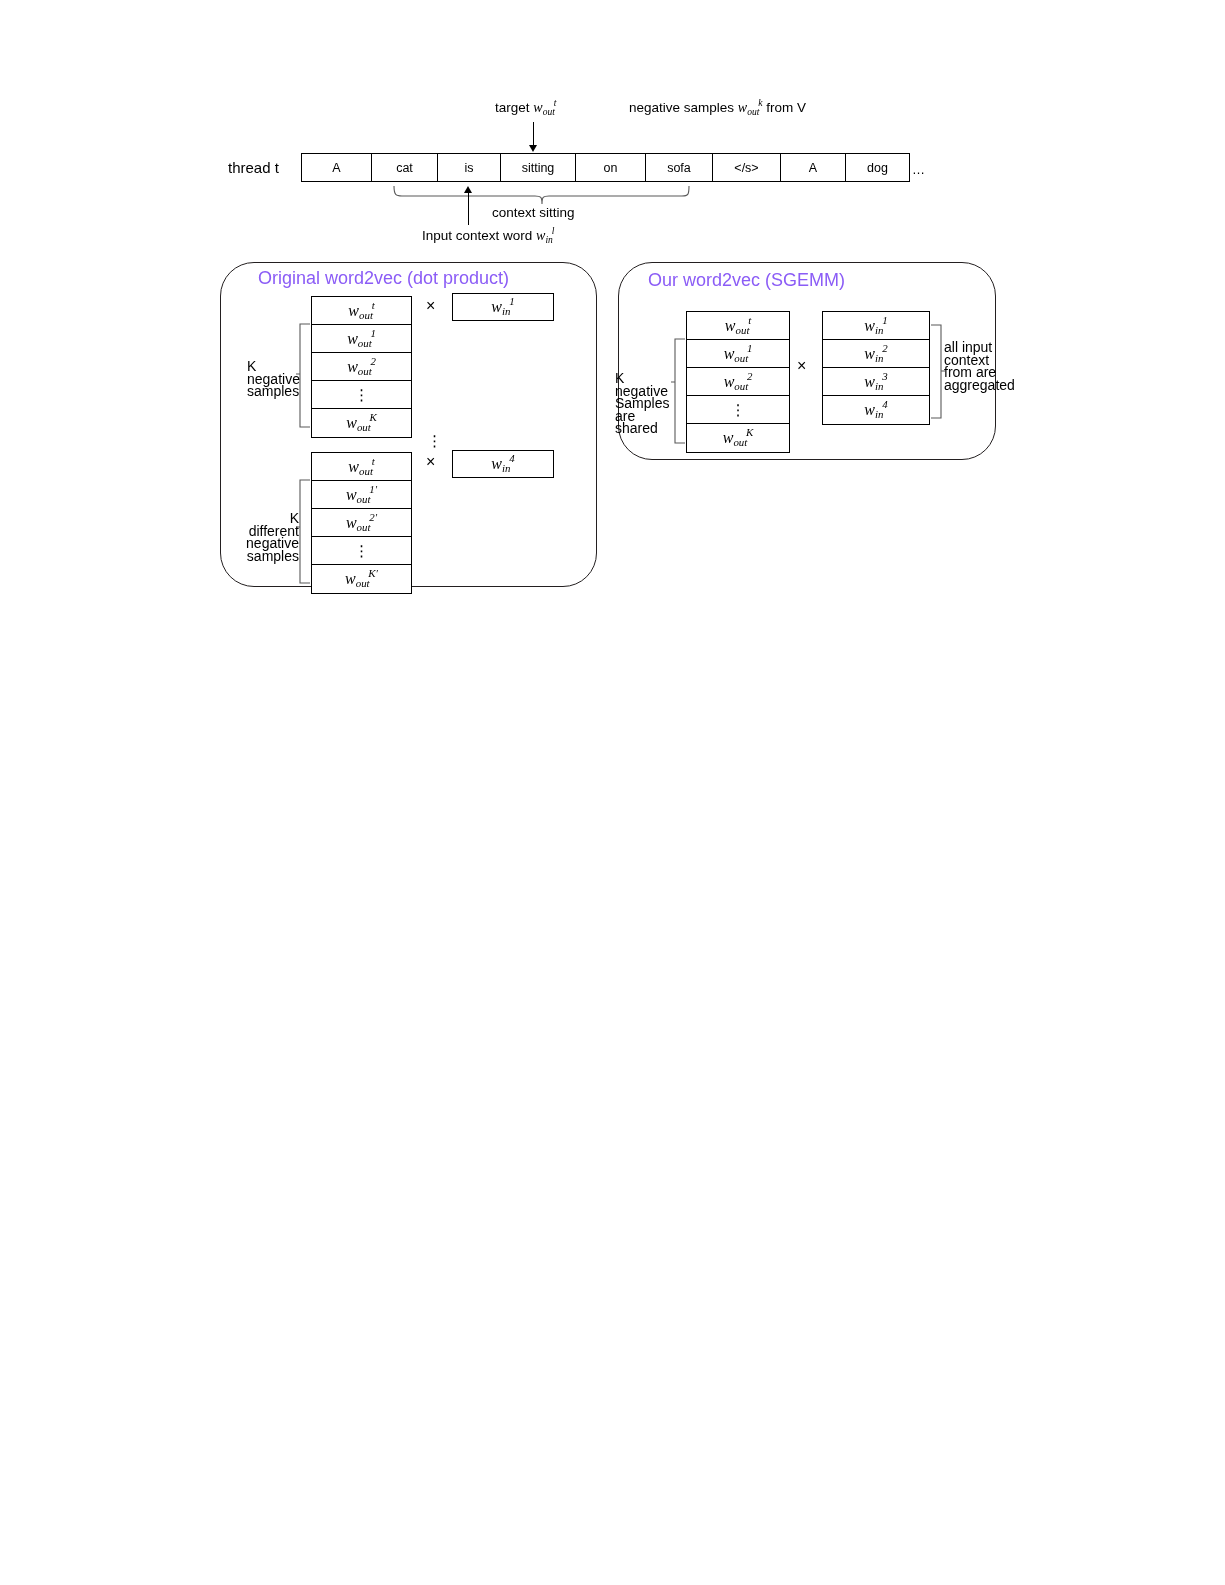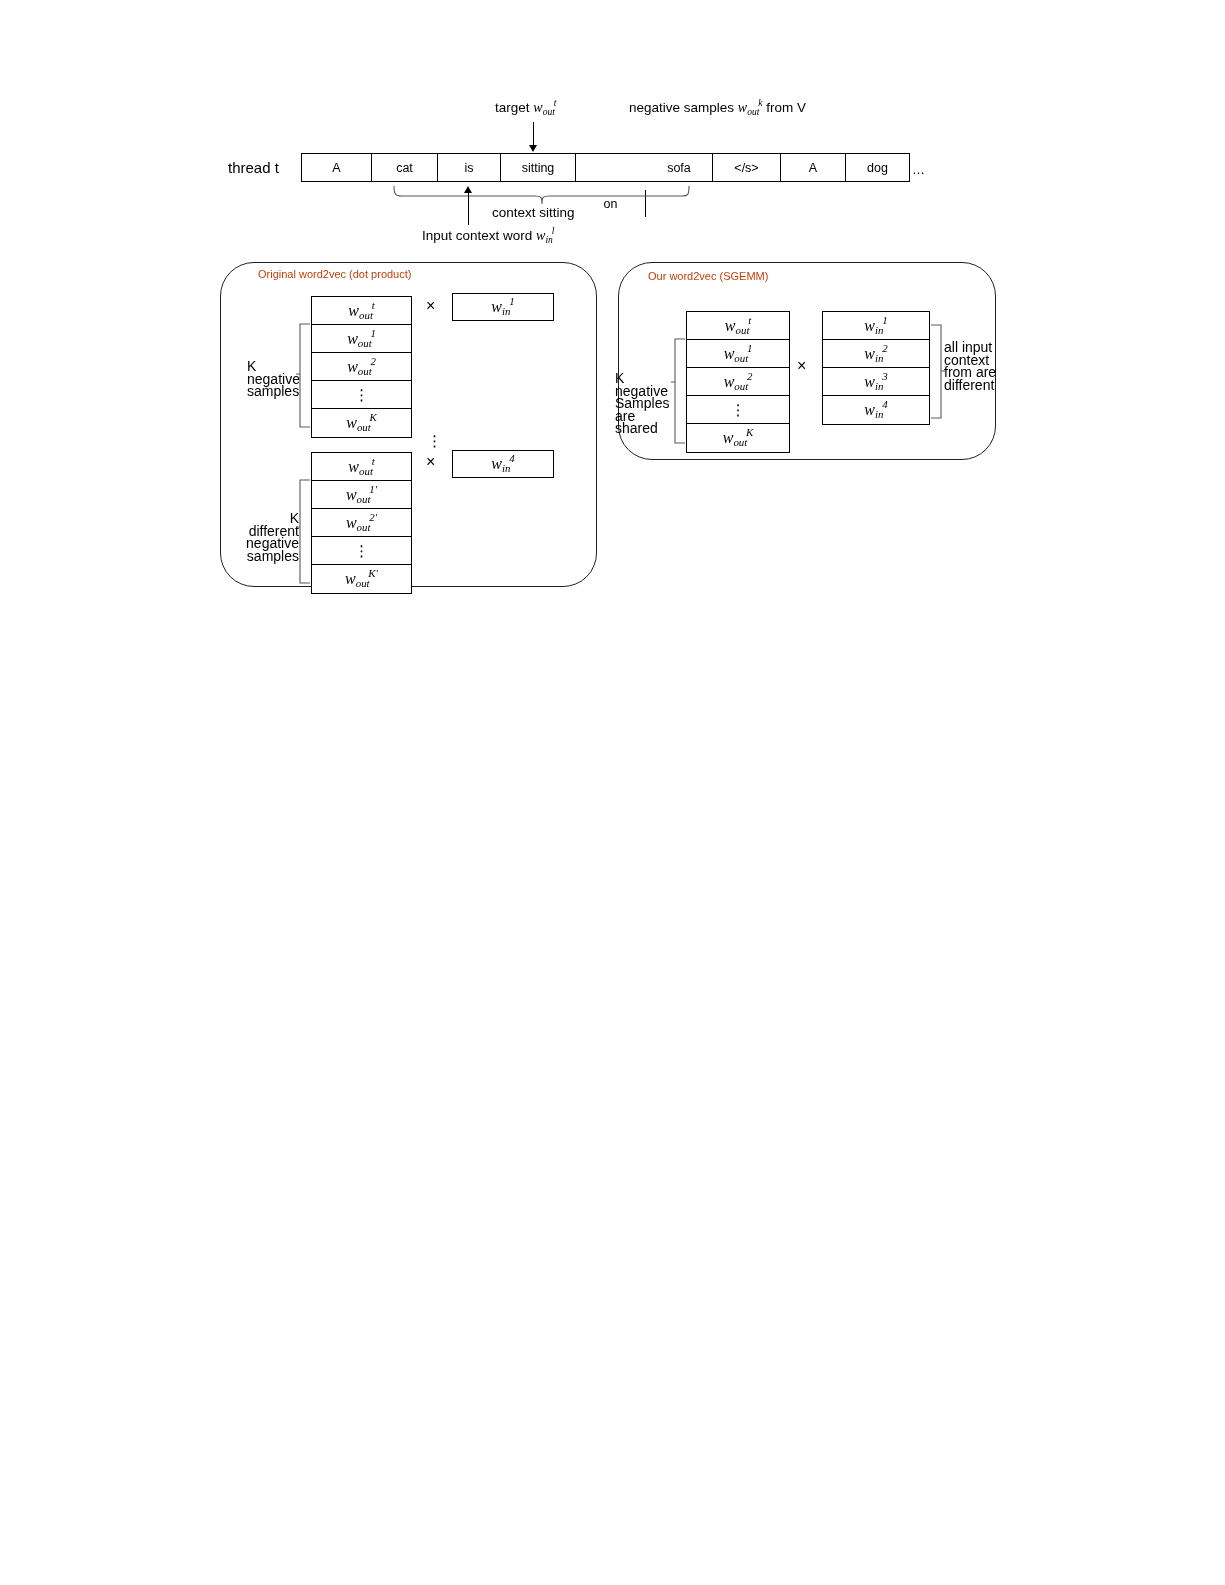--- a/index.html
+++ b/index.html
@@ -33,22 +33,22 @@
   }
   .lbl-anno {
     font-size: 13.5px;
   }
   .lbl-small {
     font-size: 14px;
     line-height: 12.5px;
     white-space: normal;
   }
   .panel-title {
-    font-size: 11px;
-    color: #c2410c;
+    font-size: 18px;
+    color: #8b5cf6;
   }
 
   
   .mvar {
     font-family: "Liberation Serif", serif;
     font-style: italic;
     font-size: 14px;
     position: relative;
     letter-spacing: 0;
   }
@@ -196,21 +196,21 @@
   <div class="vline" style="left:533px; top:122px; height:25px;"></div>
   <div class="arrowhead-down" style="left:528.5px; top:145px;"></div>
 
   <div class="txt lbl-thread" style="left:228px; top:159px;">thread t</div>
 
   <div id="token-row">
     <div class="token-cell" style="width:70px;">A</div>
     <div class="token-cell" style="width:66px;">cat</div>
     <div class="token-cell" style="width:63px;">is</div>
     <div class="token-cell" style="width:75px;">sitting</div>
-    <div class="token-cell" style="width:70px;margin-top:36px;">on</div>
+    <div class="token-cell" style="width:70px;">on</div>
     <div class="token-cell" style="width:67px;">sofa</div>
     <div class="token-cell" style="width:68px;">&lt;/s&gt;</div>
     <div class="token-cell" style="width:65px;">A</div>
     <div class="token-cell" style="width:63px;">dog</div>
   </div>
   <div class="ellipsis-after">…</div>
 
   <svg class="svg-layer">
 
     <path d="M 394,186 C 394,195 396,196 402,196 L 535,196 C 541,196 542,197 542,204
@@ -344,16 +344,16 @@
     </div>
     <div class="stack-row">
       <span class="mvar big">w<span class="sub">in</span><span class="sup">4</span></span>
     </div>
   </div>
 
   <div class="txt lbl-small" style="left:944px; top:341px; width:60px; text-align:left;">
     <span>all input</span><br>
     <span>context</span><br>
     <span>from are</span><br>
-    <span>different</span>
+    <span>aggregated</span>
   </div>
 
 </div>
 
 </body></html>

